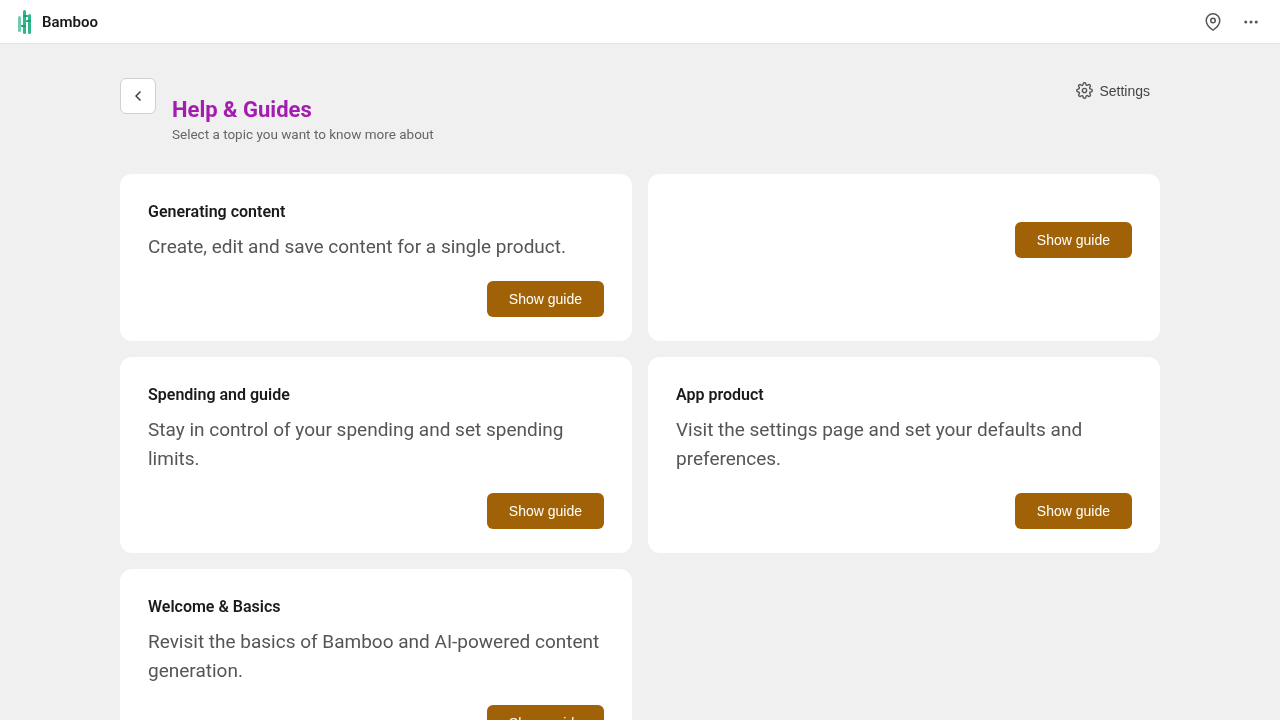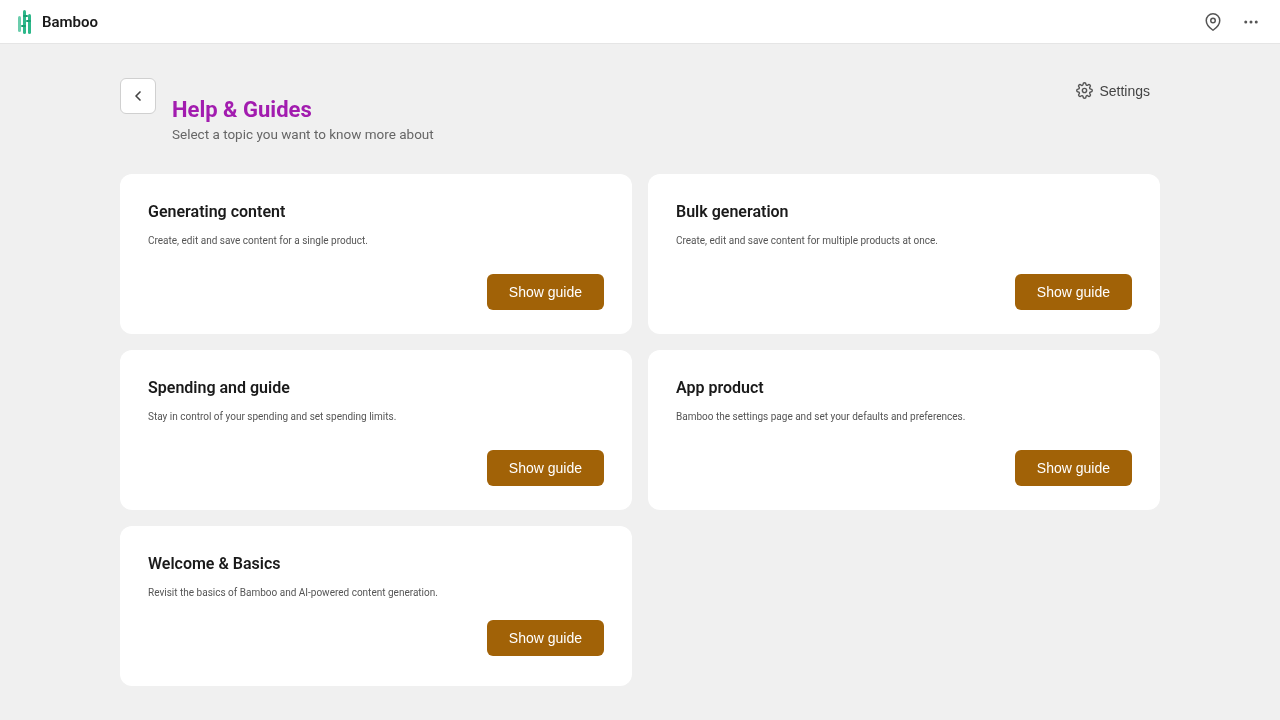--- a/index.html
+++ b/index.html
@@ -158,21 +158,21 @@
     }
 
     .card-title {
       font-size: 16px;
       font-weight: 600;
       color: #1a1a1a;
       margin-bottom: 12px;
     }
 
     .card-desc {
-      font-size: 10px;
+      font-size: 19px;
       color: #555;
       line-height: 1.5;
       flex: 1;
     }
 
     .card-footer {
       display: flex;
       justify-content: flex-end;
       margin-top: 20px;
     }
@@ -261,43 +261,39 @@
       <div>
         <h2 class="card-title">Generating content</h2>
         <p class="card-desc">Create, edit and save content for a single product.</p>
       </div>
       <div class="card-footer">
         <button class="show-guide-btn">Show guide</button>
       </div>
     </div>
 
     <div class="card">
-      <div>
-        <h2 class="card-title">Bulk generation</h2>
-        <p class="card-desc">Create, edit and save content for multiple products at once.</p>
-      </div>
       <div class="card-footer">
         <button class="show-guide-btn">Show guide</button>
       </div>
     </div>
 
     <div class="card">
       <div>
         <h2 class="card-title">Spending and guide</h2>
         <p class="card-desc">Stay in control of your spending and set spending limits.</p>
       </div>
       <div class="card-footer">
         <button class="show-guide-btn">Show guide</button>
       </div>
     </div>
 
     <div class="card">
       <div>
         <h2 class="card-title">App product</h2>
-        <p class="card-desc">Bamboo the settings page and set your defaults and preferences.</p>
+        <p class="card-desc">Visit the settings page and set your defaults and preferences.</p>
       </div>
       <div class="card-footer">
         <button class="show-guide-btn">Show guide</button>
       </div>
     </div>
 
     <div class="card-partial">
       <div>
         <h2 class="card-title">Welcome &amp; Basics</h2>
         <p class="card-desc">Revisit the basics of Bamboo and AI-powered content generation.</p>

